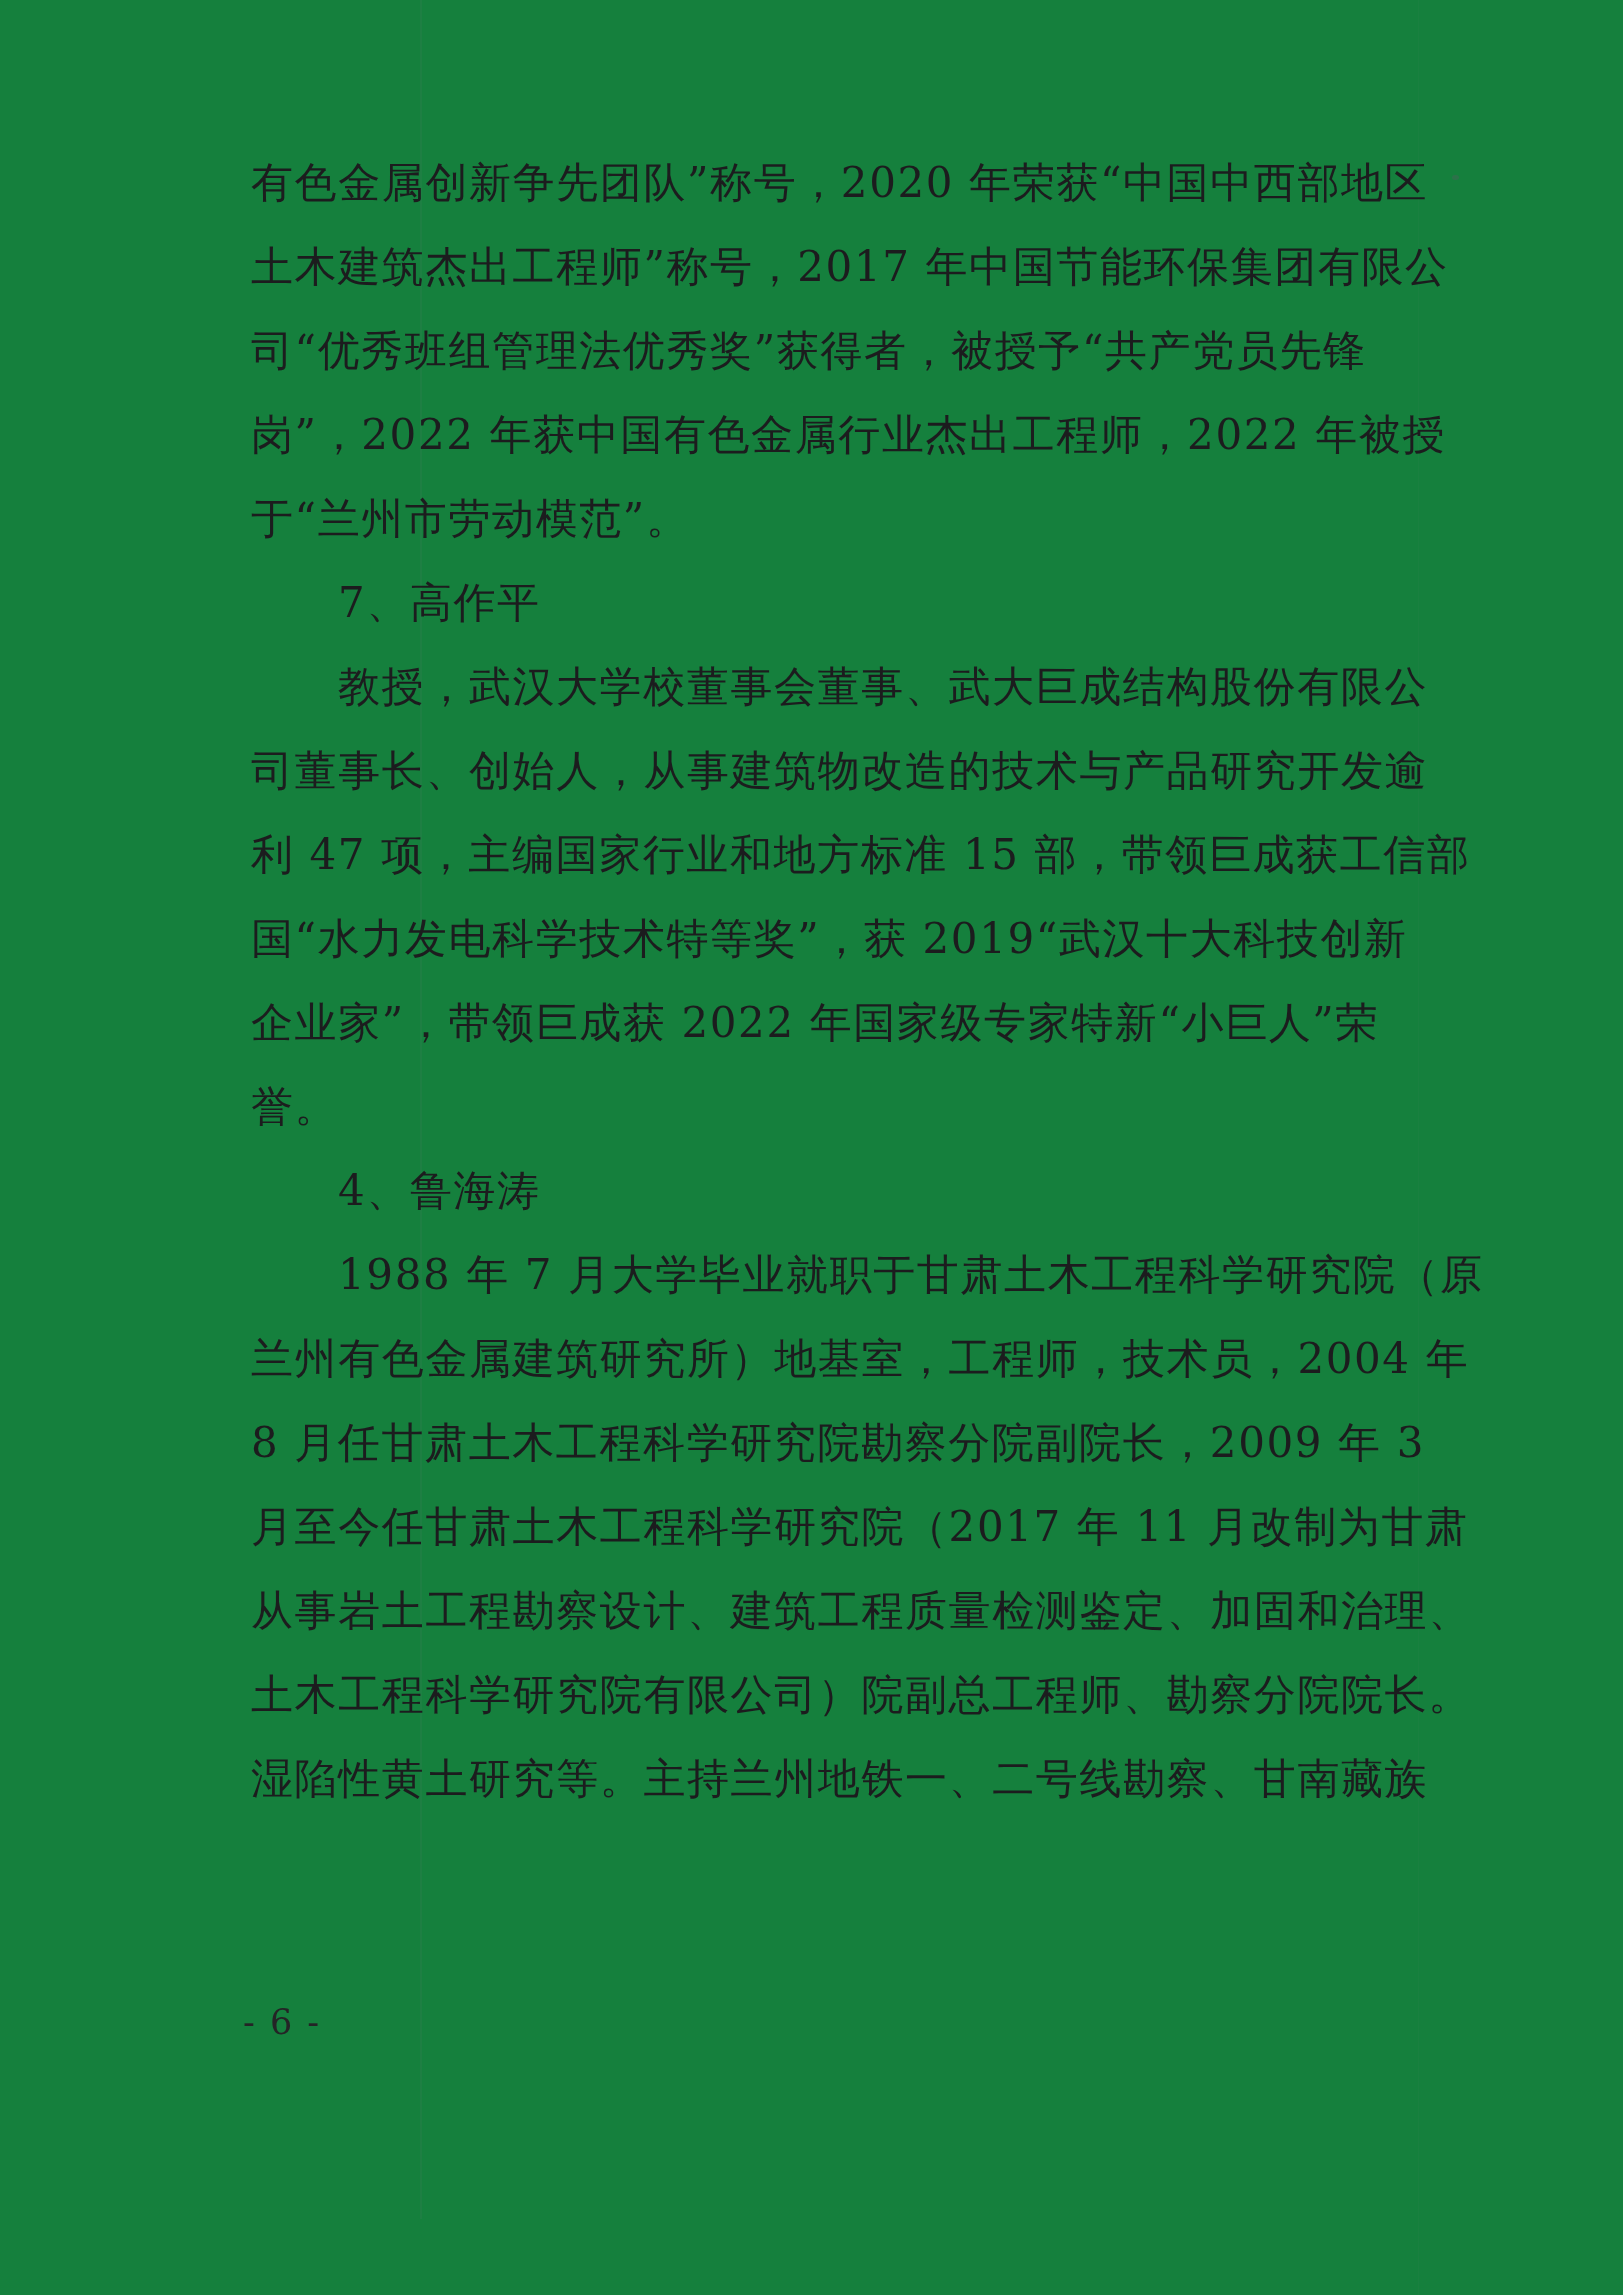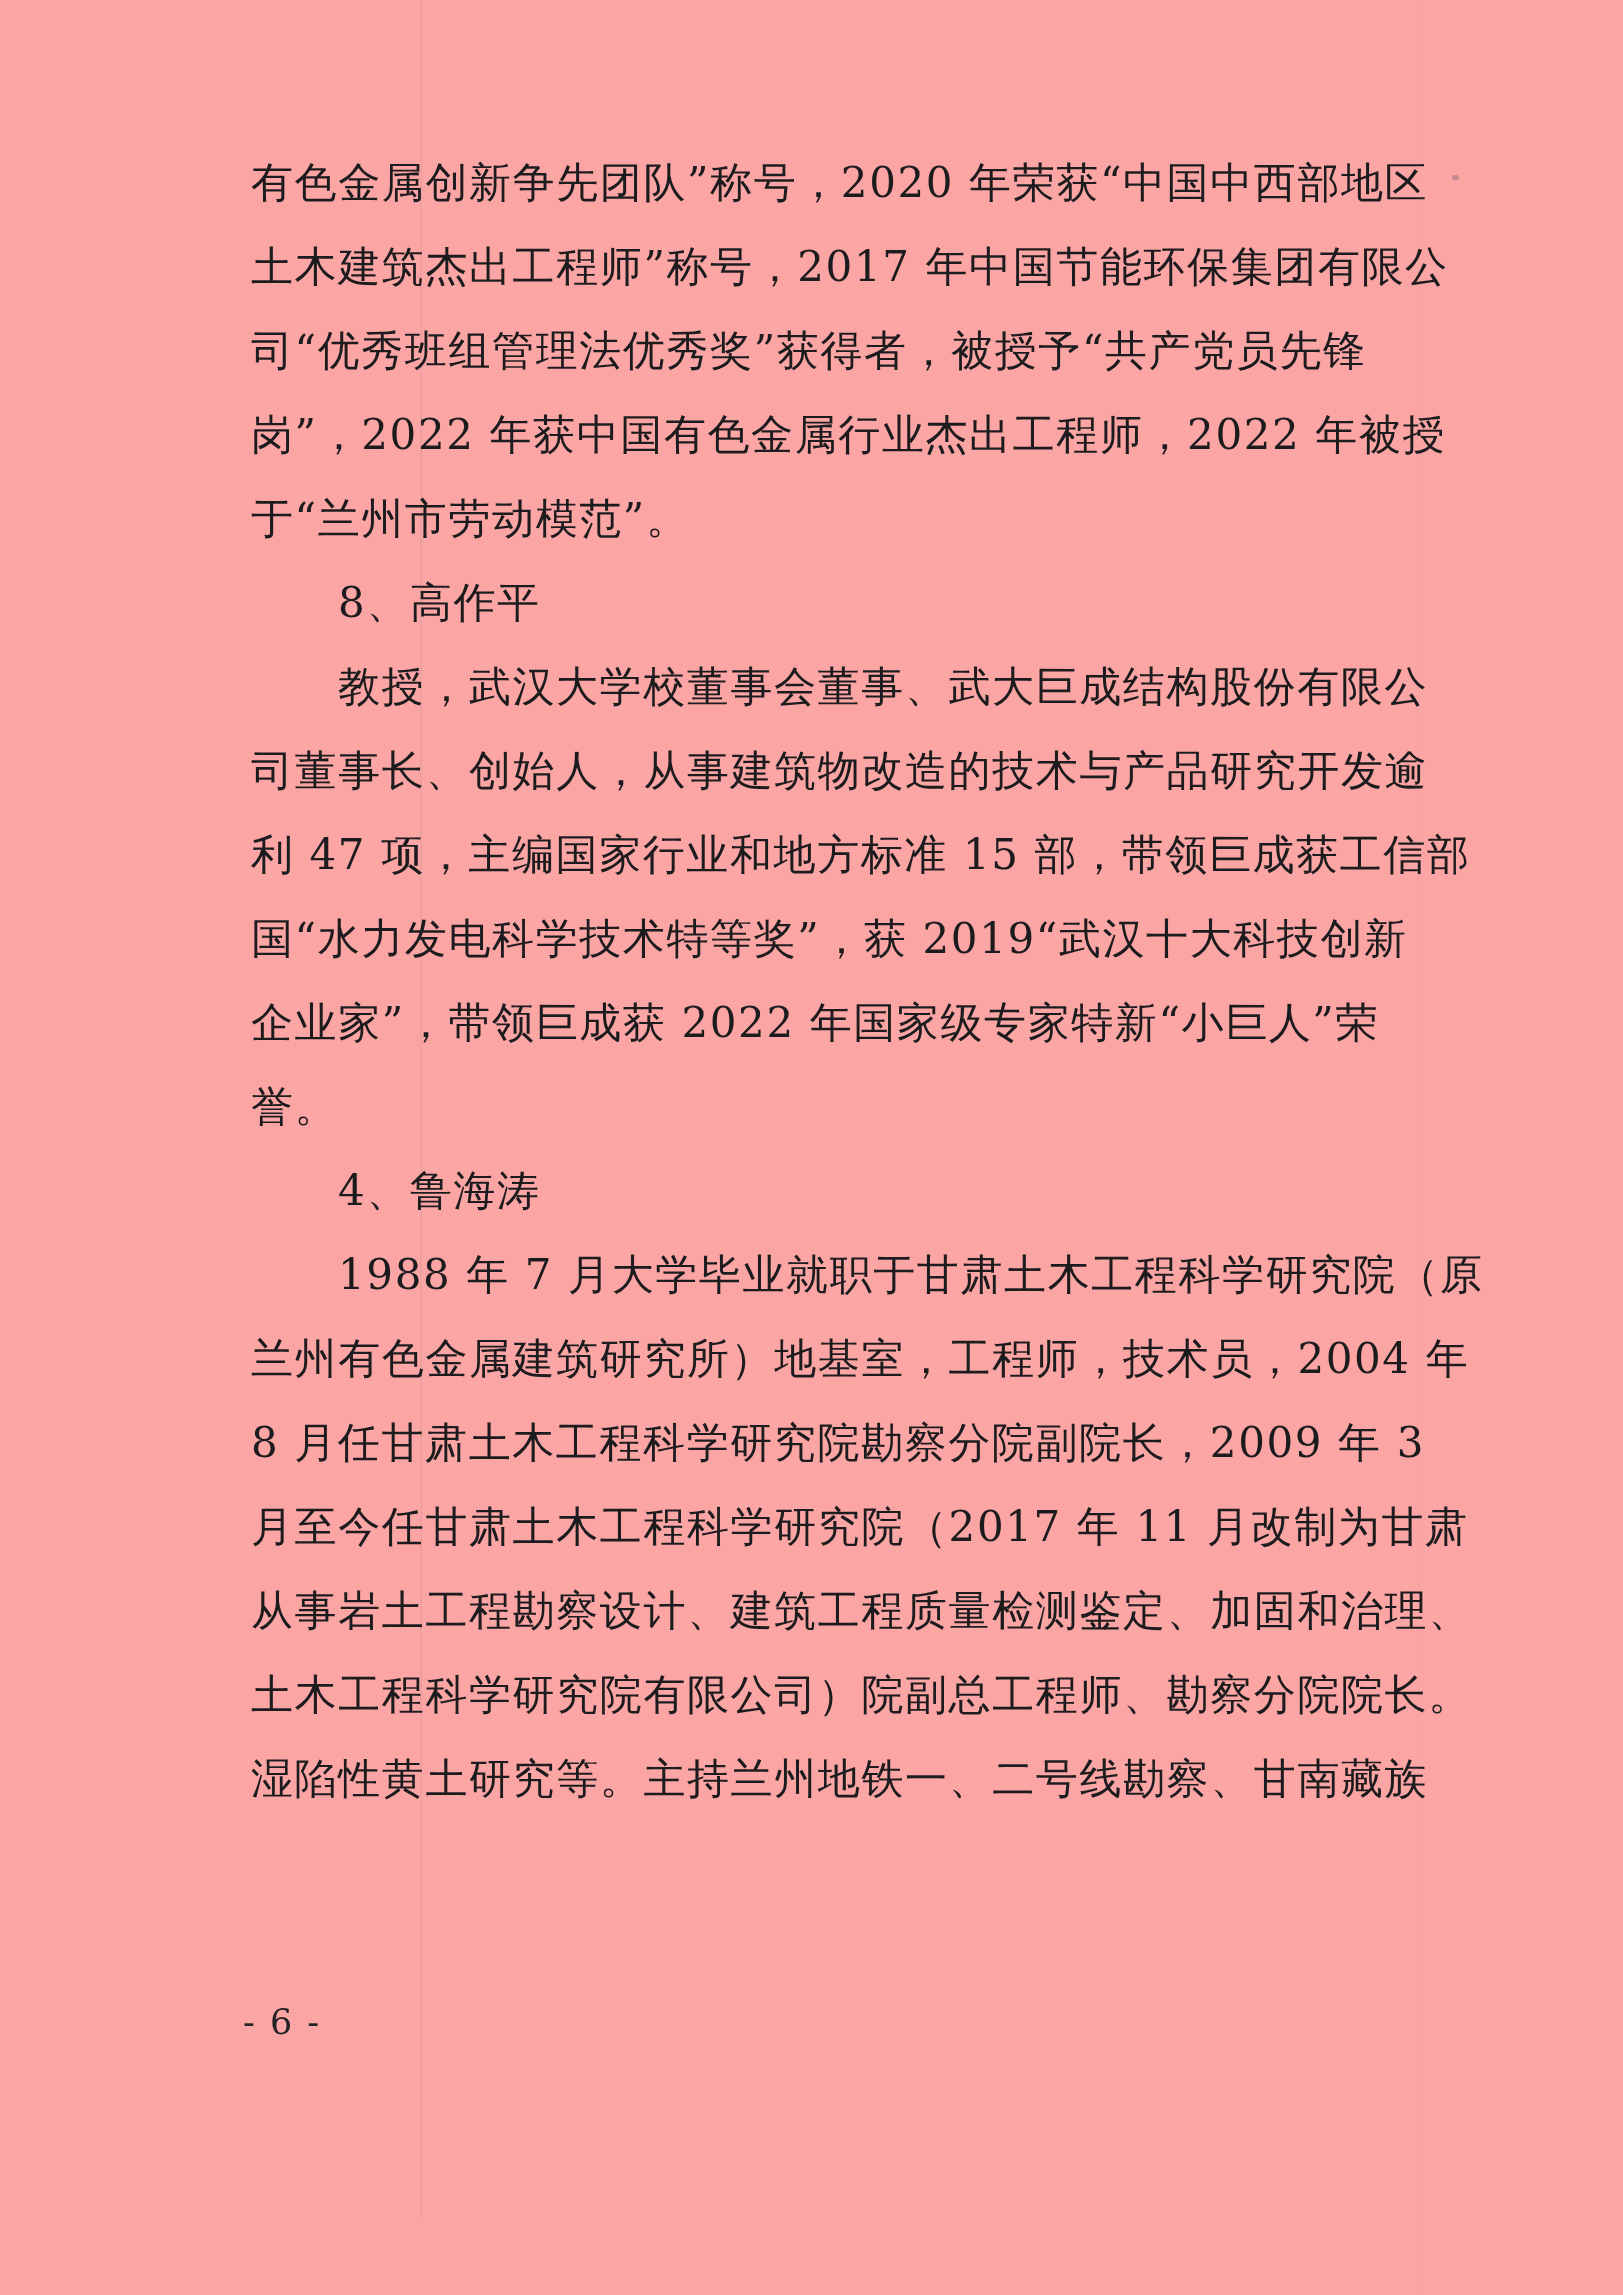--- a/index.html
+++ b/index.html
@@ -1,21 +1,21 @@
 <!DOCTYPE html>
 <html style="font-size:10.5px"><head>
 <meta charset="utf-8">
 <style>
   html, body { margin: 0; padding: 0; }
   body { background: #e8e8e8; }
   .page {
     position: relative;
     width: 1623px;
     height: 2295px;
-    background: #fca5a5;
+    background: #15803d;
     overflow: hidden;
     font-family: "DejaVu Serif", "Liberation Serif", serif;
   }
   .text-block {
     position: absolute;
     left: 251px;
     top: 141px;
     width: 1178px;
     color: #1c1c1e;
     font-size: 42px;
@@ -71,21 +71,21 @@
   <div class="scan-streak"></div>
   <div class="scan-streak-2"></div>
   <div class="scan-speck"></div>
 
   <div class="text-block">
     <div class="line">有色金属创新争先团队”称号，2020 年荣获“中国中西部地区</div>
     <div class="line">土木建筑杰出工程师”称号，2017 年中国节能环保集团有限公</div>
     <div class="line">司“优秀班组管理法优秀奖”获得者，被授予“共产党员先锋</div>
     <div class="line">岗”，2022 年获中国有色金属行业杰出工程师，2022 年被授</div>
     <div class="line">于“兰州市劳动模范”。</div>
-    <div class="line indent">8、高作平</div>
+    <div class="line indent">7、高作平</div>
     <div class="line indent">教授，武汉大学校董事会董事、武大巨成结构股份有限公</div>
     <div class="line">司董事长、创始人，从事建筑物改造的技术与产品研究开发逾</div>
     <div class="line">利 47 项，主编国家行业和地方标准 15 部，带领巨成获工信部</div>
     <div class="line">国“水力发电科学技术特等奖”，获 2019“武汉十大科技创新</div>
     <div class="line">企业家”，带领巨成获 2022 年国家级专家特新“小巨人”荣</div>
     <div class="line">誉。</div>
     <div class="line indent">4、鲁海涛</div>
     <div class="line indent">1988 年 7 月大学毕业就职于甘肃土木工程科学研究院（原</div>
     <div class="line">兰州有色金属建筑研究所）地基室，工程师，技术员，2004 年</div>
     <div class="line">8 月任甘肃土木工程科学研究院勘察分院副院长，2009 年 3</div>

